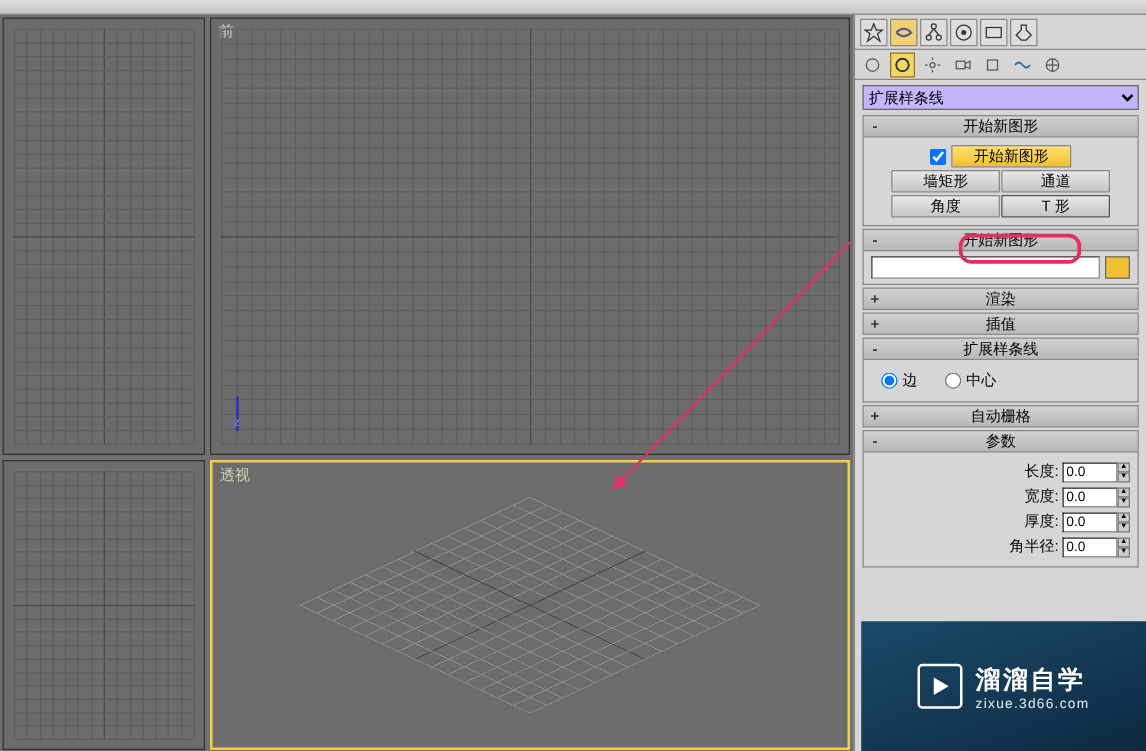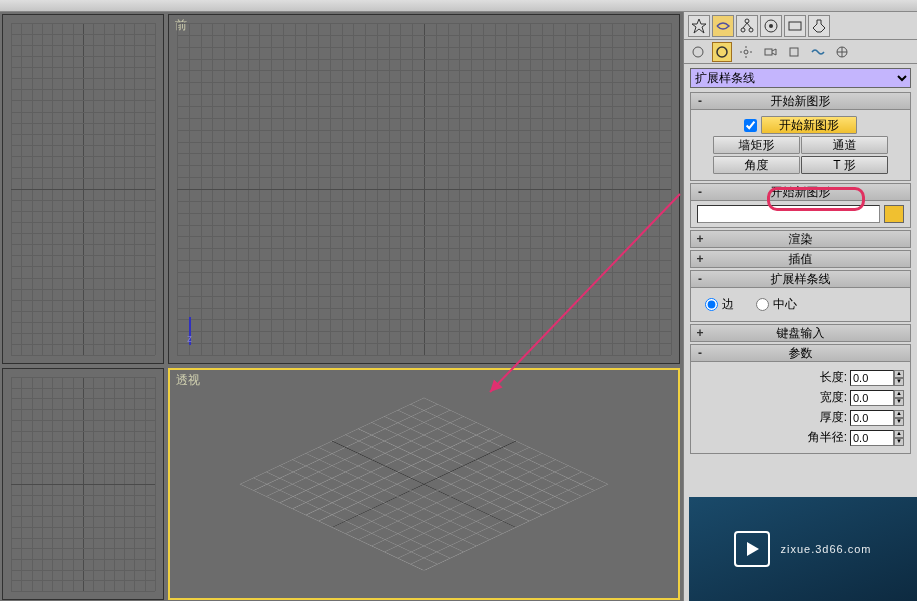--- a/index.html
+++ b/index.html
@@ -450,21 +450,21 @@
               <input type="radio" name="cm" style="">
               <span>中心</span>
             </label>
         </div>
       </div>
     </div>
 
     <div class="rollout">
       <div class="roll-header">
           <span class="toggle">+</span>
-          <span>键盘输入</span>
+          <span>自动栅格</span>
         </div>
     </div>
 
     <div class="rollout">
       <div class="roll-header">
           <span class="toggle">-</span>
           <span>参数</span>
         </div>
       <div class="roll-body">
         <div class="param-row">
@@ -514,15 +514,16 @@
   </div>
 </div>
 
 <div class="watermark">
   <div class="wm-icon">
       <svg width="18" height="18">
         <path d="M4 2 L16 9 L4 16 Z" fill="#fff"></path>
       </svg>
     </div>
   <div class="wm-text">
+    <div class="l1">溜溜自学</div>
     <div class="l2">zixue.3d66.com</div>
   </div>
 </div>
 
 </body></html>

